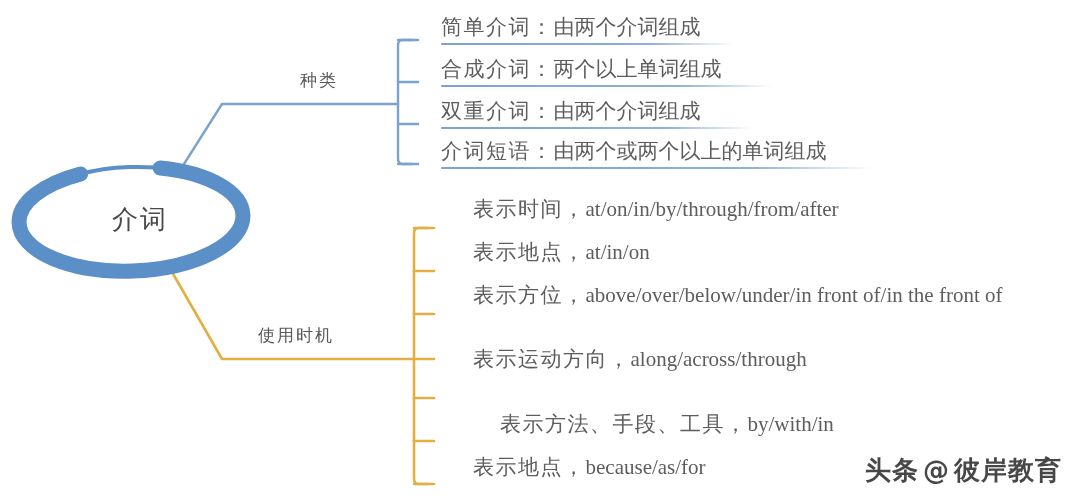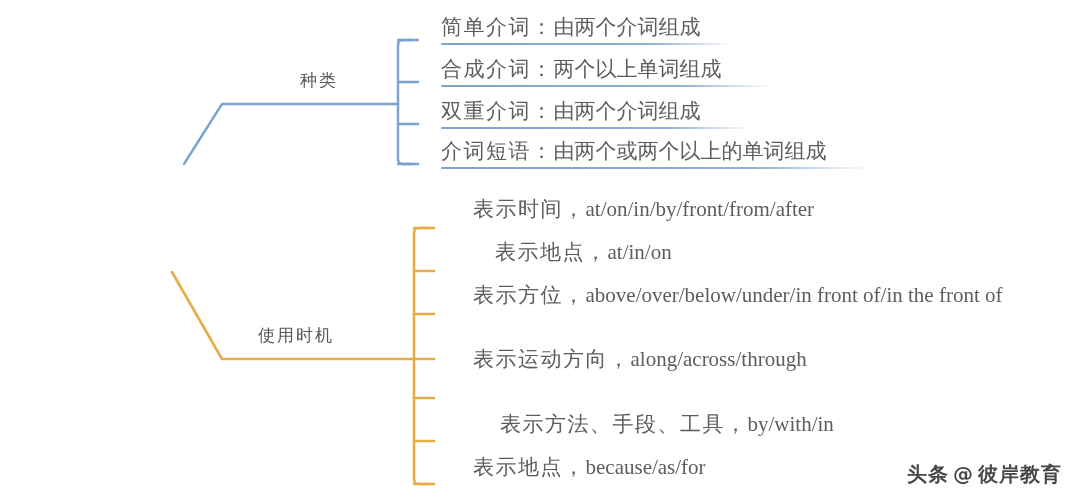--- a/index.html
+++ b/index.html
@@ -98,21 +98,21 @@
   .leaf-orange .rule {
     background: linear-gradient(to right, #e0a93a 0%, #e8b busy 0%, #e3ae44 70%, rgba(227,174,68,0) 100%);
   }
 
   
   #watermark {
     position: absolute;
     right: 18px;
     bottom: 14px;
     font-family: "DejaVu Sans", sans-serif;
-    font-size: 20px;
+    font-size: 26px;
     font-weight: bold;
     color: #2e2e2e;
     letter-spacing: 1px;
     opacity: 0.88;
     white-space: nowrap;
   }
   #watermark .at {
     font-family: "DejaVu Sans", sans-serif;
     margin: 0 4px;
   }
@@ -138,20 +138,36 @@
     <path d="M 428 228 L 418 228 Q 414 228 414 234 L 414 478 Q 414 484 418 484 L 428 484" fill="none" stroke="#E3AE44" stroke-width="2.6" stroke-linecap="round" stroke-linejoin="round"></path>
     <path d="M 414 228 L 434 228" fill="none" stroke="#E3AE44" stroke-width="2.6" stroke-linecap="round"></path>
     <path d="M 414 271 L 434 271" fill="none" stroke="#E3AE44" stroke-width="2.6" stroke-linecap="round"></path>
     <path d="M 414 314 L 434 314" fill="none" stroke="#E3AE44" stroke-width="2.6" stroke-linecap="round"></path>
     <path d="M 414 359 L 434 359" fill="none" stroke="#E3AE44" stroke-width="2.6" stroke-linecap="round"></path>
     <path d="M 414 398 L 434 398" fill="none" stroke="#E3AE44" stroke-width="2.6" stroke-linecap="round"></path>
     <path d="M 414 441 L 434 441" fill="none" stroke="#E3AE44" stroke-width="2.6" stroke-linecap="round"></path>
     <path d="M 414 484 L 434 484" fill="none" stroke="#E3AE44" stroke-width="2.6" stroke-linecap="round"></path>
   </svg>
 
+  <div id="center-node">
+    <svg width="250" height="118" viewBox="0 0 250 118">
+      <defs>
+        <linearGradient id="ellipseGrad" x1="0%" y1="0%" x2="100%" y2="60%">
+          <stop offset="0%" stop-color="#5B8FC7"></stop>
+          <stop offset="55%" stop-color="#5B8FC7"></stop>
+          <stop offset="100%" stop-color="#5B8FC7"></stop>
+        </linearGradient>
+      </defs>
+
+      <ellipse cx="123" cy="59" rx="112" ry="52" fill="none" stroke="#5B8FC7" stroke-width="15" stroke-linecap="round" stroke-dasharray="450 80" stroke-dashoffset="100" transform="rotate(-2 123 59)"></ellipse>
+
+      <ellipse cx="123" cy="59" rx="112" ry="52" fill="none" stroke="#5B8FC7" stroke-width="4" stroke-linecap="round" stroke-dasharray="78 452" stroke-dashoffset="-348" transform="rotate(-2 123 59)"></ellipse>
+    </svg>
+    <div id="center-label">介词</div>
+  </div>
 
   <div class="branch-title" id="branch-title-types">种类</div>
   <div class="branch-title" id="branch-title-usage">使用时机</div>
 
   <div class="leaf leaf-blue" style="left:441px; top:13px; width:292px;">
     <span class="cn">简单介词：</span><span class="en">由两个介词组成</span>
     <span class="rule" style="width:292px;"></span>
   </div>
   <div class="leaf leaf-blue" style="left:441px; top:55px; width:332px;">
     <span class="cn">合成介词：</span><span class="en">两个以上单词组成</span>
@@ -160,24 +176,24 @@
   <div class="leaf leaf-blue" style="left:441px; top:97px; width:312px;">
     <span class="cn">双重介词：</span><span class="en">由两个介词组成</span>
     <span class="rule" style="width:312px;"></span>
   </div>
   <div class="leaf leaf-blue" style="left:441px; top:137px; width:432px;">
     <span class="cn">介词短语：</span><span class="en">由两个或两个以上的单词组成</span>
     <span class="rule" style="width:432px;"></span>
   </div>
 
   <div class="leaf leaf-orange" style="left:473px; top:195px; width:400px;">
-    <span class="cn">表示时间，</span><span class="en">at/on/in/by/front/from/after</span>
+    <span class="cn">表示时间，</span><span class="en">at/on/in/by/through/from/after</span>
     <span class="rule" style="width:400px;"></span>
   </div>
-  <div class="leaf leaf-orange" style="left:473px; top:238px; width:212px;margin-left:22px;">
+  <div class="leaf leaf-orange" style="left:473px; top:238px; width:212px;">
     <span class="cn">表示地点，</span><span class="en">at/in/on</span>
     <span class="rule" style="width:212px;"></span>
   </div>
   <div class="leaf leaf-orange" style="left:473px; top:281px; width:580px;">
     <span class="cn">表示方位，</span><span class="en">above/over/below/under/in front of/in the front of</span>
     <span class="rule" style="width:580px;"></span>
   </div>
   <div class="leaf leaf-orange" style="left:473px; top:324px; width:352px;margin-top:21px;">
     <span class="cn">表示运动方向，</span><span class="en">along/across/through</span>
     <span class="rule" style="width:352px;"></span>

